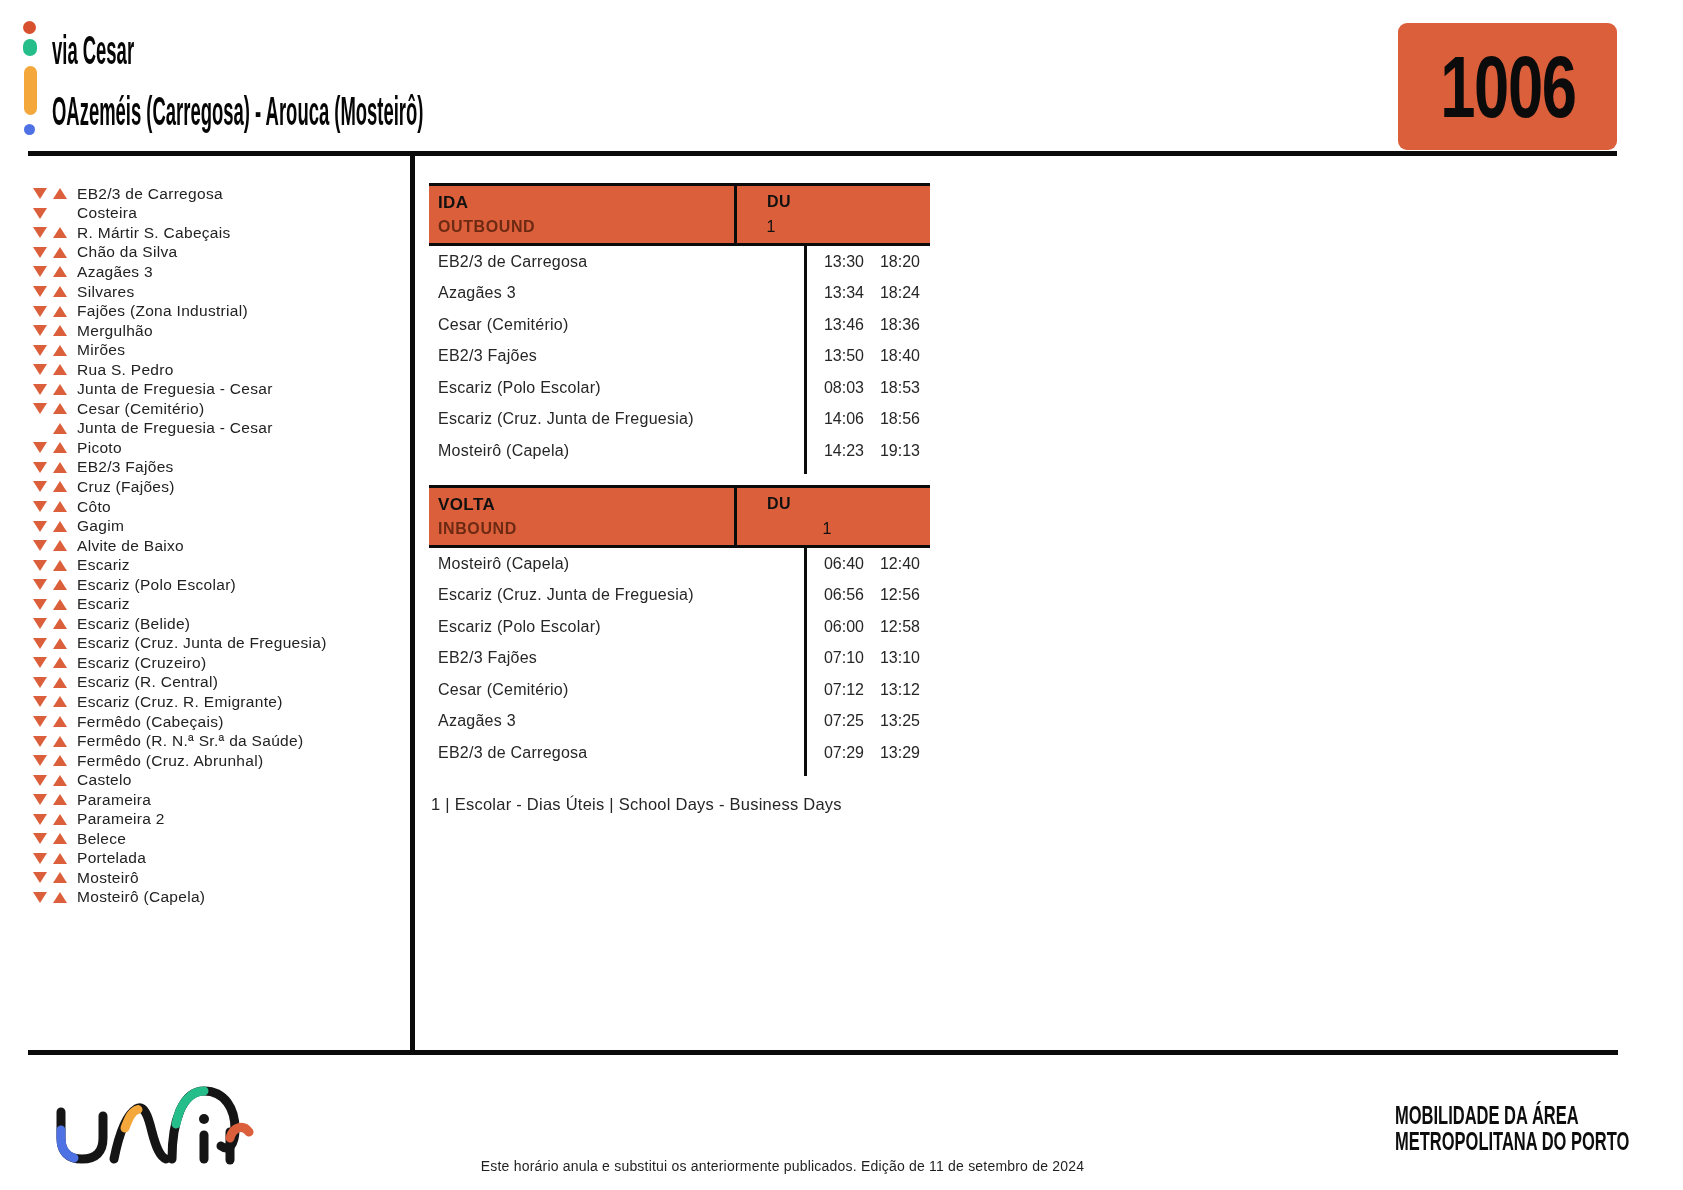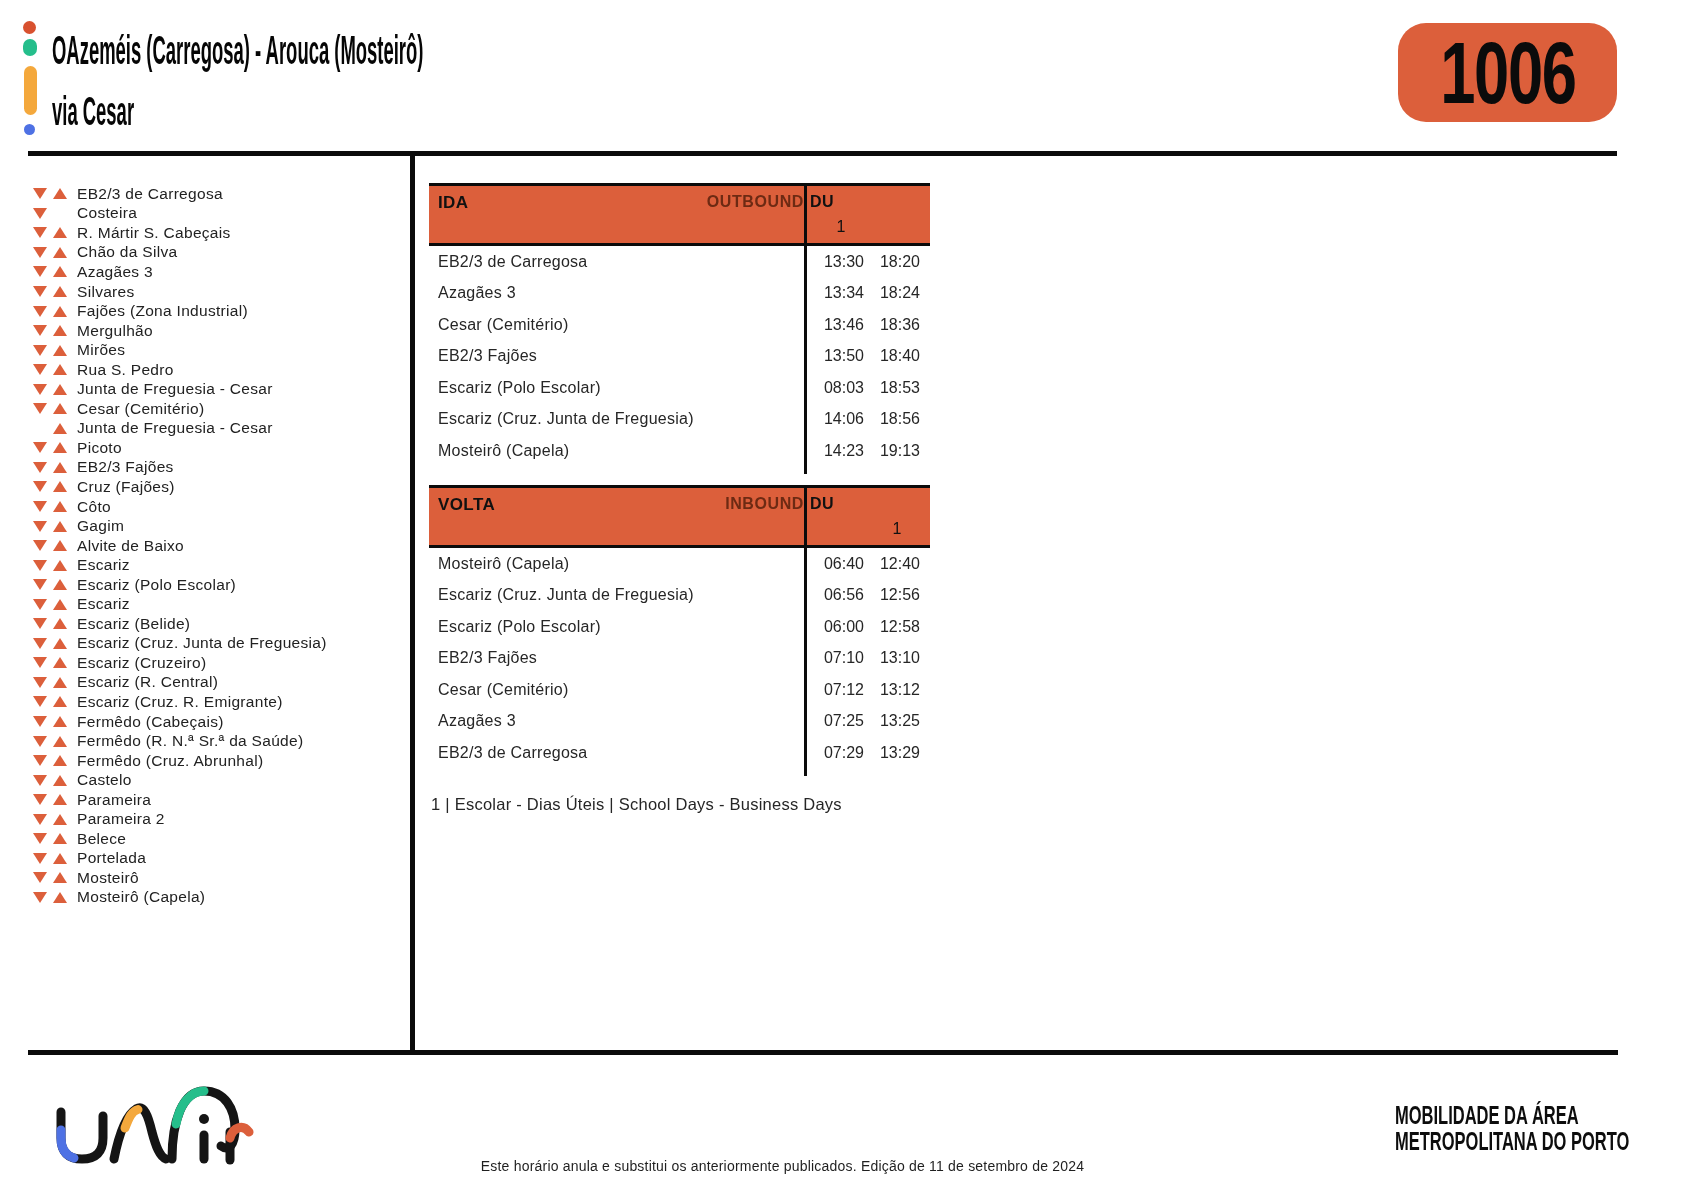--- a/index.html
+++ b/index.html
@@ -10,47 +10,47 @@
   
   .brand-dots{position:absolute;left:23px;top:0;width:15px;height:140px;}
   .bdot{position:absolute;left:0;}
   .bdot.red{top:21px;width:13px;height:13px;border-radius:50%;background:var(--dot-red);}
   .bdot.green{top:39px;width:14px;height:17px;border-radius:8px;background:var(--dot-green);}
   .bdot.pill{top:66px;left:1px;width:13px;height:49px;border-radius:7px;background:var(--dot-orange);}
   .bdot.blue{top:124px;left:1px;width:11px;height:11px;border-radius:50%;background:var(--dot-blue);}
   .title{position:absolute;left:52px;top:24px;line-height:52px;white-space:nowrap;color:#060606;}
   .cond{display:inline-block;transform:scaleX(0.45);transform-origin:0 50%;
         font-weight:700;font-size:41px;letter-spacing:0px;white-space:nowrap;}
-  .route-badge{position:absolute;left:1398px;top:23px;width:219px;height:99px;background:var(--accent);
-        border-radius:28px;display:flex;align-items:center;justify-content:center;}
+  .route-badge{position:absolute;left:1398px;top:23px;width:219px;height:127px;background:var(--accent);
+        border-radius:9px;display:flex;align-items:center;justify-content:center;}
   .route-badge .num{display:inline-block;transform:scaleX(0.72);transform-origin:50% 50%;
         font-weight:700;font-size:88px;color:#0b0b0b;letter-spacing:-2px;}
   
   .rule-top{position:absolute;left:28px;top:151px;width:1589px;height:5px;background:#0b0b0b;}
   .rule-bottom{position:absolute;left:28px;top:1050px;width:1590px;height:5px;background:#0b0b0b;}
   .rule-vert{position:absolute;left:410px;top:151px;width:5px;height:904px;background:#0b0b0b;}
   
   .stops{position:absolute;left:33px;top:184px;width:372px;}
   .stop-item{display:flex;align-items:center;height:19.55px;font-size:15.5px;letter-spacing:0.3px;color:#222;}
   .flag{width:20px;display:flex;justify-content:flex-start;}
   .tri{width:0;height:0;display:inline-block;}
   .tri.down{border-left:7px solid transparent;border-right:7px solid transparent;border-top:11px solid var(--accent);}
   .tri.up{border-left:7px solid transparent;border-right:7px solid transparent;border-bottom:11px solid var(--accent);}
   .stop-name{margin-left:4px;white-space:nowrap;}
   
   .timetable{position:absolute;left:429px;width:501px;}
   .timetable.outbound{top:183px;}
   .timetable.inbound{top:485px;}
   .tt-header{display:flex;background:var(--accent);border-top:3px solid #0b0b0b;border-bottom:3px solid #0b0b0b;height:57px;}
-  .tt-header-left{width:375px;box-sizing:border-box;padding:7px 0 7px 9px;display:flex;flex-direction:row;justify-content:space-between;}
+  .tt-header-left{width:305px;box-sizing:border-box;padding:7px 0 7px 9px;display:flex;flex-direction:column;justify-content:space-between;}
   .dir-pt{font-weight:700;font-size:17px;color:#111;letter-spacing:0.4px;}
   .dir-en{font-size:16px;font-weight:600;color:var(--accent-text-dark);letter-spacing:0.6px;}
   .tt-header-right{width:126px;box-sizing:border-box;border-left:3px solid #0b0b0b;
         display:flex;flex-direction:column;justify-content:space-between;padding:7px 0;}
-  .service-label{padding-left:3px;font-weight:700;font-size:16px;color:#111;letter-spacing:0.4px;}
+  .service-label{padding-left:30px;font-weight:700;font-size:16px;color:#111;letter-spacing:0.4px;}
   .note-slots{display:flex;padding-left:8px;}
   .note-slot{width:52px;margin-right:4px;text-align:center;font-size:16px;color:#111;}
   .tt-body{position:relative;}
   .tt-vline{position:absolute;left:375px;top:0;width:3px;height:calc(100% + 7px);background:#0b0b0b;}
   .tt-row{display:flex;align-items:center;height:31.5px;}
   .tt-stop{width:375px;box-sizing:border-box;padding-left:9px;font-size:16px;letter-spacing:0.25px;color:#262626;white-space:nowrap;}
   .tt-times{display:flex;padding-left:22px;}
   .time{width:52px;margin-right:4px;text-align:center;font-size:16px;color:#262626;}
   
   .footnote{position:absolute;left:431px;top:795px;font-size:16.5px;letter-spacing:0.25px;color:#262626;}
@@ -65,22 +65,22 @@
 <body>
 
 <div class="brand-dots">
   <span class="bdot red"></span>
   <span class="bdot green"></span>
   <span class="bdot pill"></span>
   <span class="bdot blue"></span>
 </div>
 
 <div class="title">
+  <div><span class="cond">via Cesar</span></div>
   <div><span class="cond">OAzeméis (Carregosa) - Arouca (Mosteirô)</span></div>
-  <div><span class="cond">via Cesar</span></div>
 </div>
 
 <div class="route-badge">
   <span class="num">1006</span>
 </div>
 
 <div class="rule-top"></div>
 <div class="rule-vert"></div>
 <div class="rule-bottom"></div>
 

